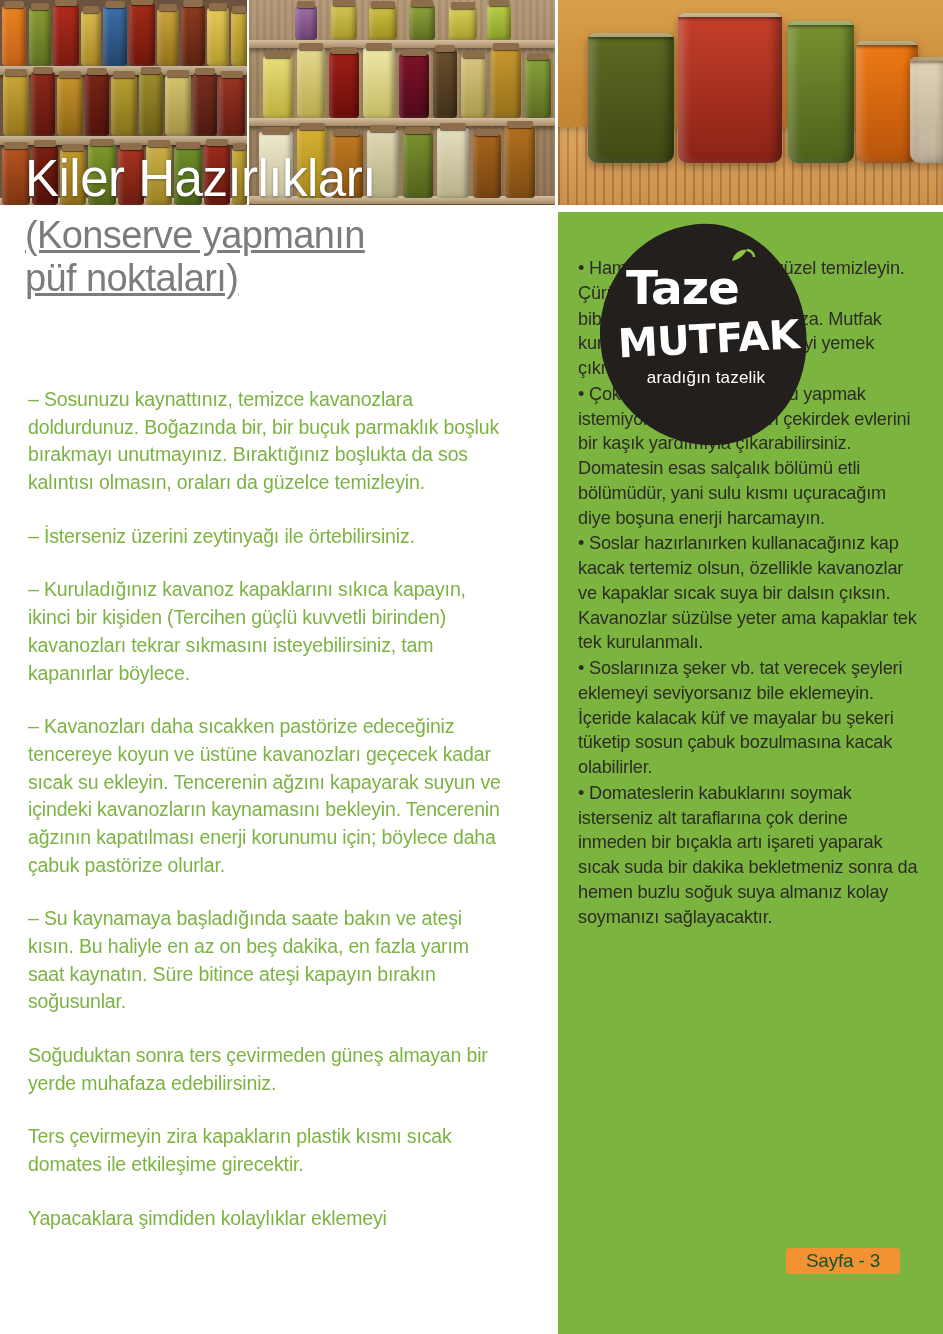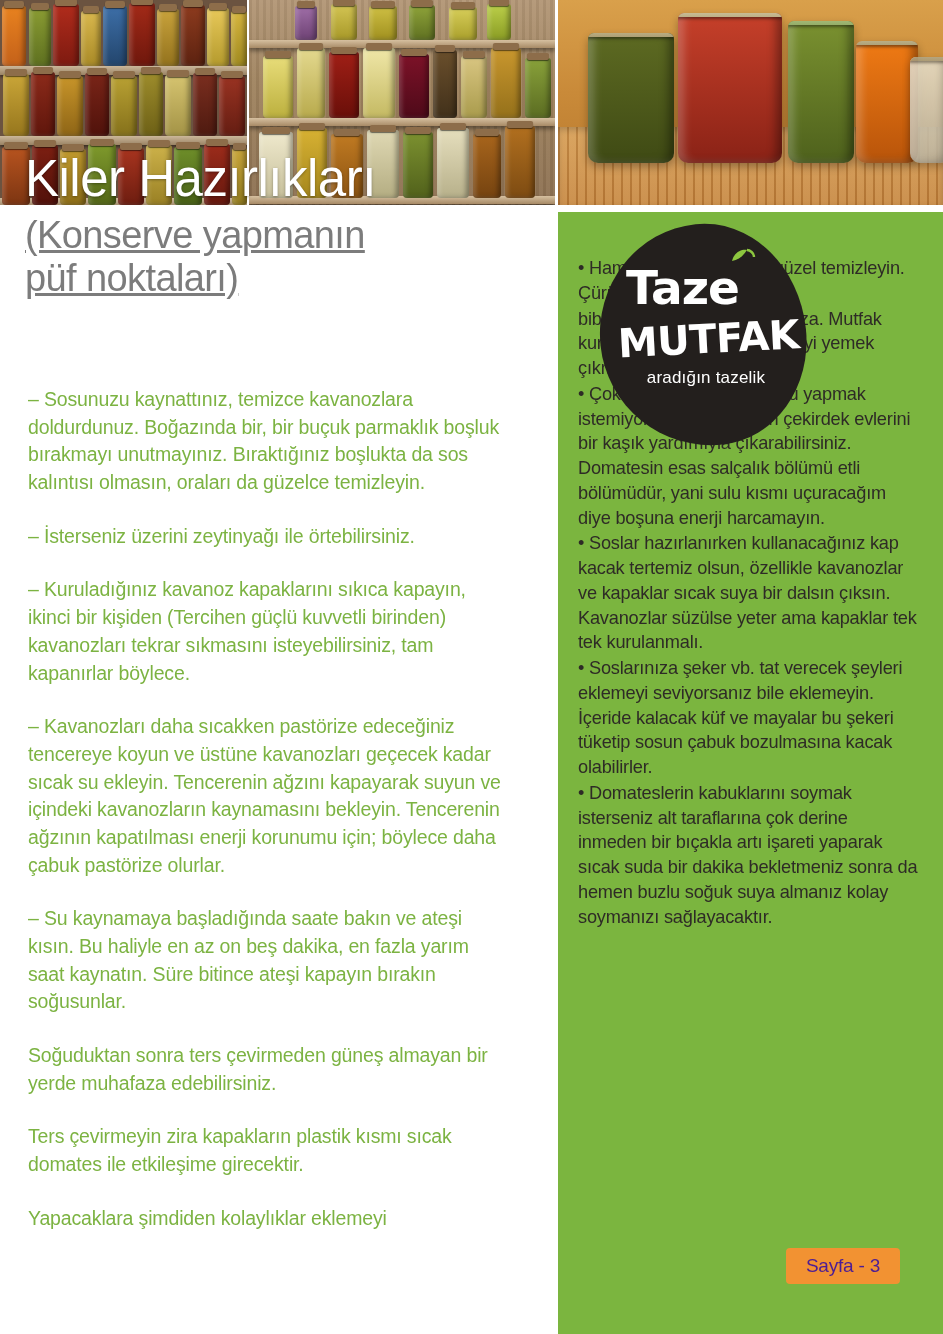--- a/index.html
+++ b/index.html
@@ -67,22 +67,22 @@
      font-size:47px;font-weight:bold;color:#fff;letter-spacing:-1px;
      font-family:"DejaVu Sans",sans-serif;}
   #logo-leaf{position:absolute;left:130px;top:24px;width:26px;height:16px;}
   #logo-word-mutfak{position:absolute;left:18px;top:92px;width:176px;text-align:center;
      font-size:40px;font-weight:bold;color:#fff;letter-spacing:-.5px;
      font-family:"DejaVu Sans",sans-serif;transform:rotate(-3deg);}
   #logo-tagline{position:absolute;left:18px;top:144px;width:176px;text-align:center;
      font-size:17px;color:#fff;letter-spacing:.2px;}
 
   
-  #page-badge{position:absolute;left:786px;top:1248px;width:114px;height:36px;
-     background:#f29232;border-radius:4px;color:#4c1d95;font-size:19px;
+  #page-badge{position:absolute;left:786px;top:1248px;width:114px;height:26px;
+     background:#f29232;border-radius:4px;color:#14532d;font-size:19px;
      display:flex;align-items:center;justify-content:center;letter-spacing:-.2px;}
 </style>
 </head>
 <body>
 
 <div id="header-strip">
 
   <div class="photo" id="photo-pantry">
     <div class="board" style="top:66px"></div>
     <div class="board" style="top:136px"></div>

